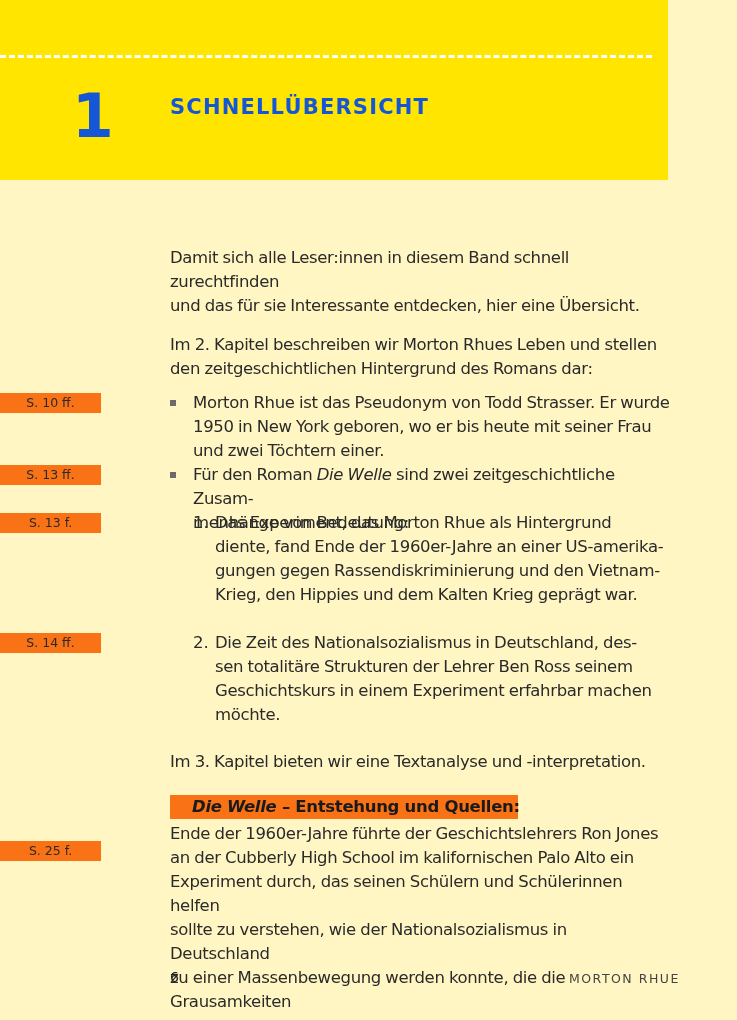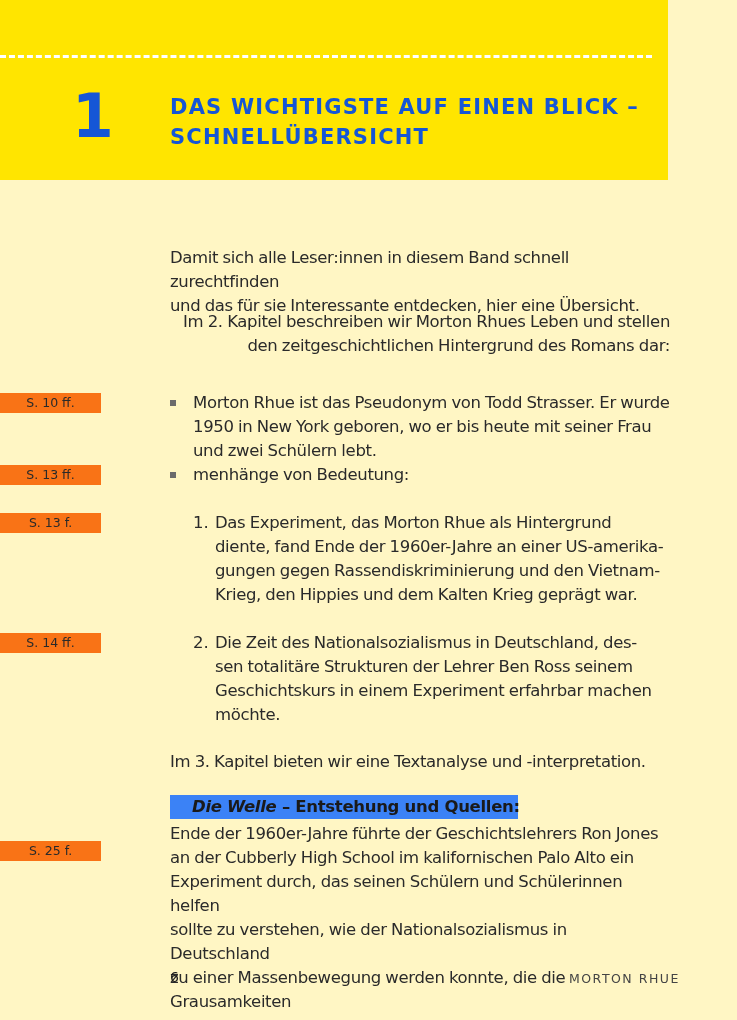--- a/index.html
+++ b/index.html
@@ -48,21 +48,21 @@
   .num-marker {
     position:absolute; left:0; top:0; font-size:16.5px; line-height:24px;
     font-family:"DejaVu Sans", sans-serif;
   }
   .num-text {
     position:absolute; left:22px; width:458px; font-size:16.5px; line-height:24px;
     font-family:"DejaVu Sans", sans-serif; letter-spacing:-0.35px; word-spacing:-0.5px;
   }
   .highlight-box {
     position:absolute; left:170px; top:795px; width:348px; height:24px;
-    background:#3b82f6;
+    background:#f97316;
   }
   .highlight-text {
     position:absolute; left:22px; top:0; font-size:16.5px; line-height:24px;
     font-weight:bold; font-family:"DejaVu Sans", sans-serif; color:#1a1a1a;
     letter-spacing:-0.3px; white-space:nowrap;
   }
   .highlight-text em { font-style:italic; }
   .page-number {
     position:absolute; left:170px; top:969px; font-size:14px;
     font-family:"DejaVu Sans", sans-serif; color:#1a1a1a;
@@ -73,53 +73,53 @@
   }
   em.inline { font-style:italic; }
 </style>
 </head>
 <body>
 
 <div class="header-block">
   <div class="dash-line"></div>
   <div class="chapter-num">1</div>
   <div class="chapter-title">
-    <div>DAS WICHTIGSTE AUF EINEN BLICK –</div>
     <div>SCHNELLÜBERSICHT</div>
   </div>
 </div>
 
 <div class="text" style="top:246px;">
   <div>Damit sich alle Leser:innen in diesem Band schnell zurechtfinden</div>
   <div>und das für sie Interessante entdecken, hier eine Übersicht.</div>
 </div>
 
-<div class="text" style="top:310px;text-align:right;">
+<div class="text" style="top:333px;">
   <div>Im 2. Kapitel beschreiben wir Morton Rhues Leben und stellen</div>
   <div>den zeitgeschichtlichen Hintergrund des Romans dar:</div>
 </div>
 
 <div class="margin-label" style="top:393px;">S. 10 ff.</div>
 <div class="margin-label" style="top:465px;">S. 13 ff.</div>
 <div class="margin-label" style="top:513px;">S. 13 f.</div>
 <div class="margin-label" style="top:633px;">S. 14 ff.</div>
 <div class="margin-label" style="top:825px;margin-top:16px;">S. 25 f.</div>
 
 <div class="bullet-row" style="top:391px; height:72px;">
   <span class="bullet-square"></span>
   <div class="bullet-text">
     <div>Morton Rhue ist das Pseudonym von Todd Strasser. Er wurde</div>
     <div>1950 in New York geboren, wo er bis heute mit seiner Frau</div>
-    <div>und zwei Schülern lebt.</div>
+    <div>und zwei Töchtern einer.</div>
   </div>
 </div>
 
 <div class="bullet-row" style="top:463px; height:48px;">
   <span class="bullet-square"></span>
   <div class="bullet-text">
+    <div><span>Für den Roman </span><em class="inline">Die Welle</em><span> sind zwei zeitgeschichtliche Zusam-</span></div>
     <div>menhänge von Bedeutung:</div>
   </div>
 </div>
 
 <div class="num-row" style="top:511px; height:120px;">
   <span class="num-marker">1.</span>
   <div class="num-text">
     <div>Das Experiment, das Morton Rhue als Hintergrund</div>
     <div>diente, fand Ende der 1960er-Jahre an einer US-amerika-</div>
     <div>gungen gegen Rassendiskriminierung und den Vietnam-</div>

